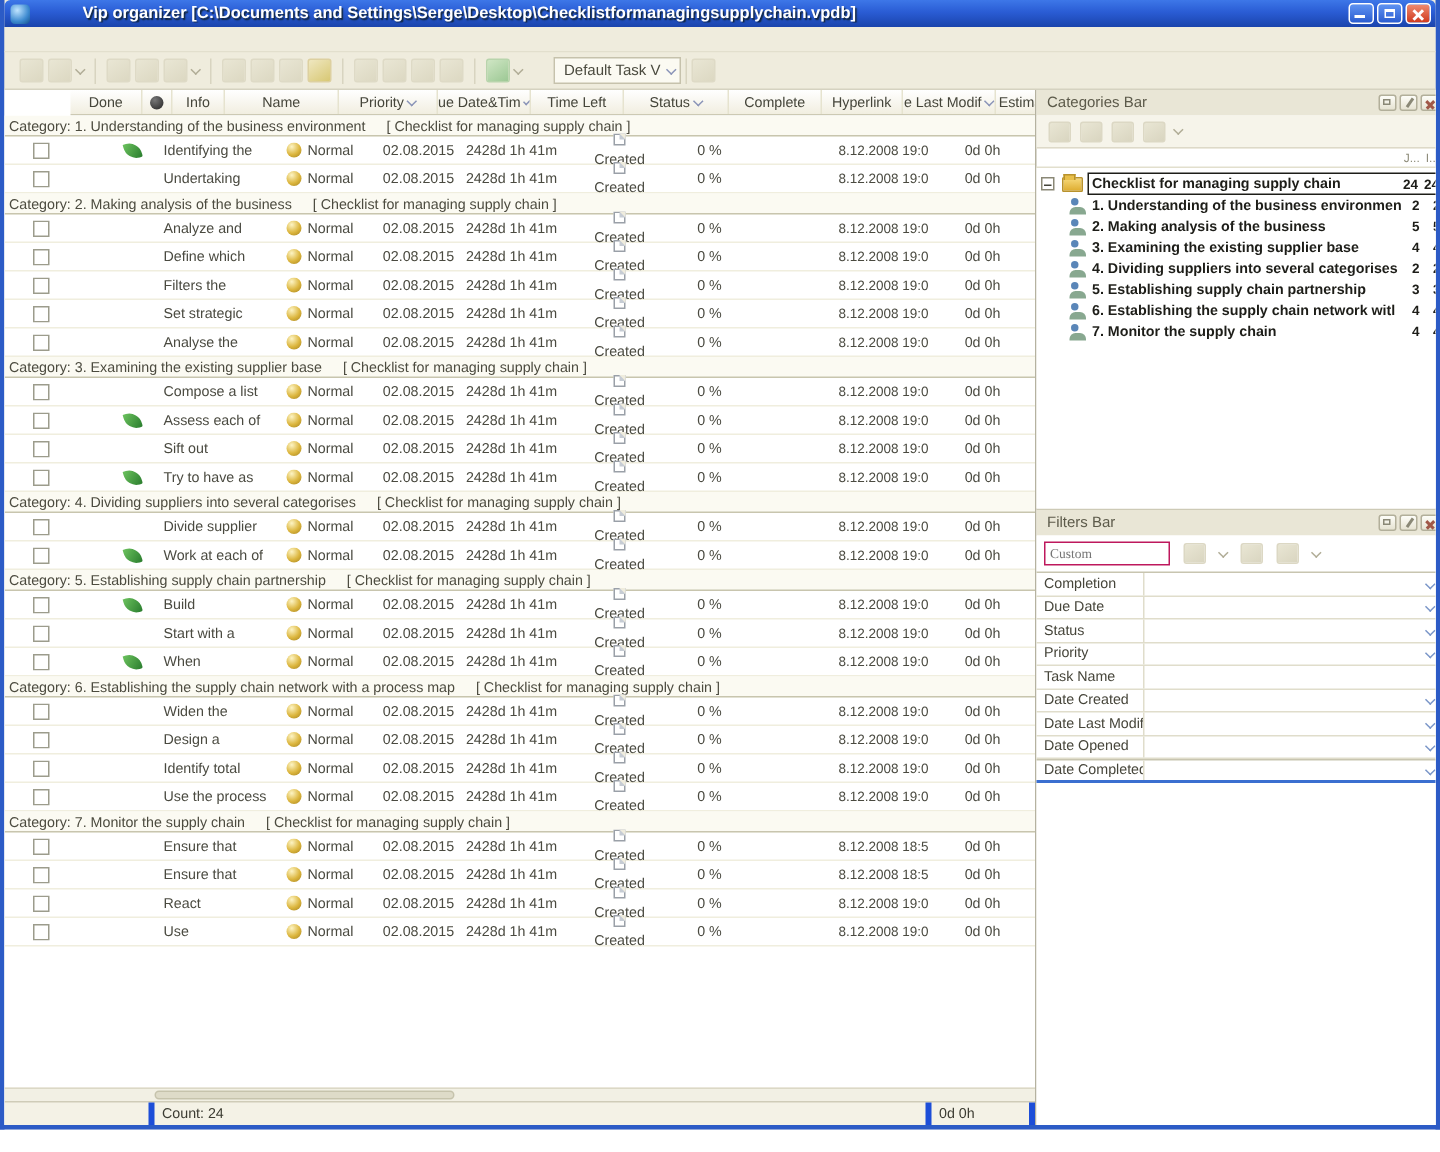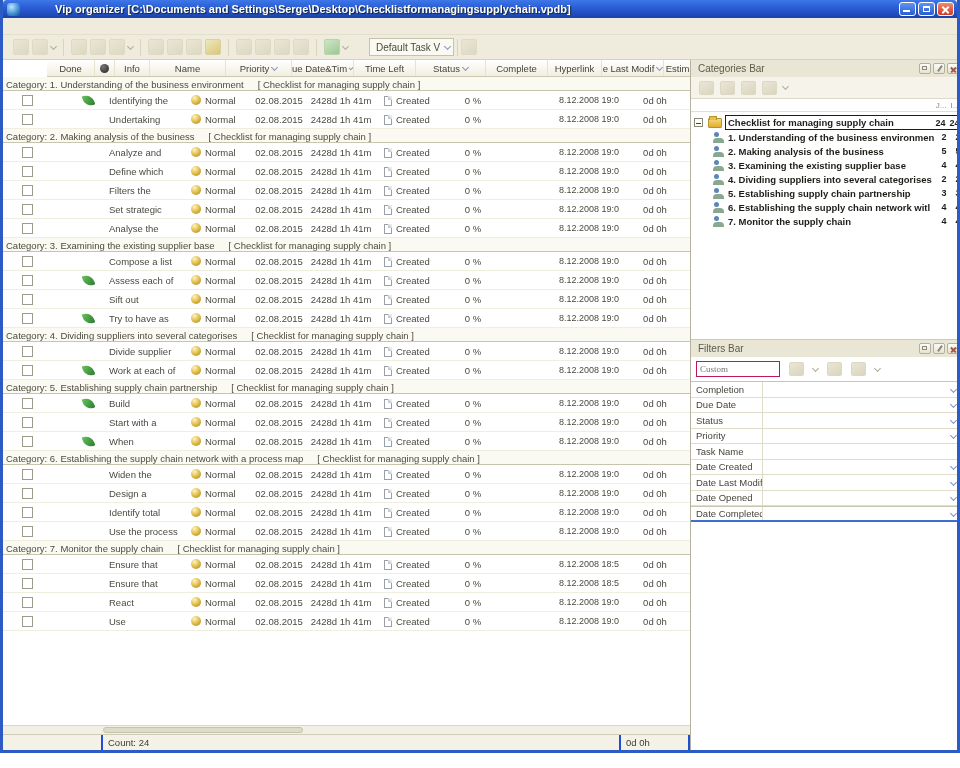--- a/index.html
+++ b/index.html
@@ -73,34 +73,34 @@
   .tcell { overflow:hidden; white-space:nowrap; }
   .c-done { display:flex; justify-content:center; }
   .checkbox { width:11px; height:11px; border:1px solid #9c9c8c; background:#fff; }
   .leaf { width:11px; height:11px; background:linear-gradient(135deg,#6cc25e,#2a7d2e);
     border-radius:0 80% 10% 80%; transform:rotate(-15deg); display:inline-block; }
   .c-info { display:flex; justify-content:center; }
   .c-name { padding-left:3px; }
   .c-pri { display:flex; align-items:center; gap:4px; padding-left:9px; }
   .ball { width:10px; height:10px; border-radius:50%;
     background:radial-gradient(circle at 35% 28%, #fdf4c4, #dcb63e 55%, #a3801e); flex:0 0 10px; }
-  .c-status { display:flex; align-items:flex-end; gap:4px; padding-left:12px; }
+  .c-status { display:flex; align-items:center; gap:4px; padding-left:12px;flex-direction:column; }
   .page-ic { width:8px; height:10px; background:#fff; border:1px solid #9aa0a8; position:relative; flex:0 0 8px; }
   .page-ic::after { content:""; position:absolute; right:-1px; top:-1px; border-style:solid;
     border-width:0 4px 4px 0; border-color:transparent #efecdd #c6ccd4 transparent; }
   .c-center { text-align:center; }
   .c-lm { text-align:center; font-size:9px; }
 
   
   .hscroll { height:9px; background:#f2f0e4; border-top:1px solid #dbd8c6; flex:0 0 9px; position:relative; }
   .hthumb { position:absolute; left:100px; top:1px; width:200px; height:6px; background:#dedbc8;
     border:1px solid #c6c3ac; border-radius:3px; }
   .statusbar { height:16px; background:#f4f2e6; border-top:1px solid #cfccb8; display:flex;
     font-size:9.5px; color:#3c3c32; flex:0 0 16px; }
-  .sb-cell { border-right:2px solid #1d4ed8; display:flex; align-items:center; padding-left:5px; height:100%; }
+  .sb-cell { border-right:4px solid #1d4ed8; display:flex; align-items:center; padding-left:5px; height:100%; }
   .sb-spacer { width:100px; flex:0 0 100px; }
   .sb-count { flex:1; }
   .sb-total { width:69px; flex:0 0 69px; }
 
   
   .panel-header { height:17px; background:#e9e6d6; display:flex; align-items:center;
     padding:0 3px 0 7px; flex:0 0 17px; }
   .panel-title { font-size:10px; color:#5c5a4a; flex:1; }
   .pbtn { width:12px; height:11px; border:1px solid #b2af9a; border-radius:2px; margin-left:2px;
     background:linear-gradient(#fdfdf8,#e6e3d2); position:relative; }

